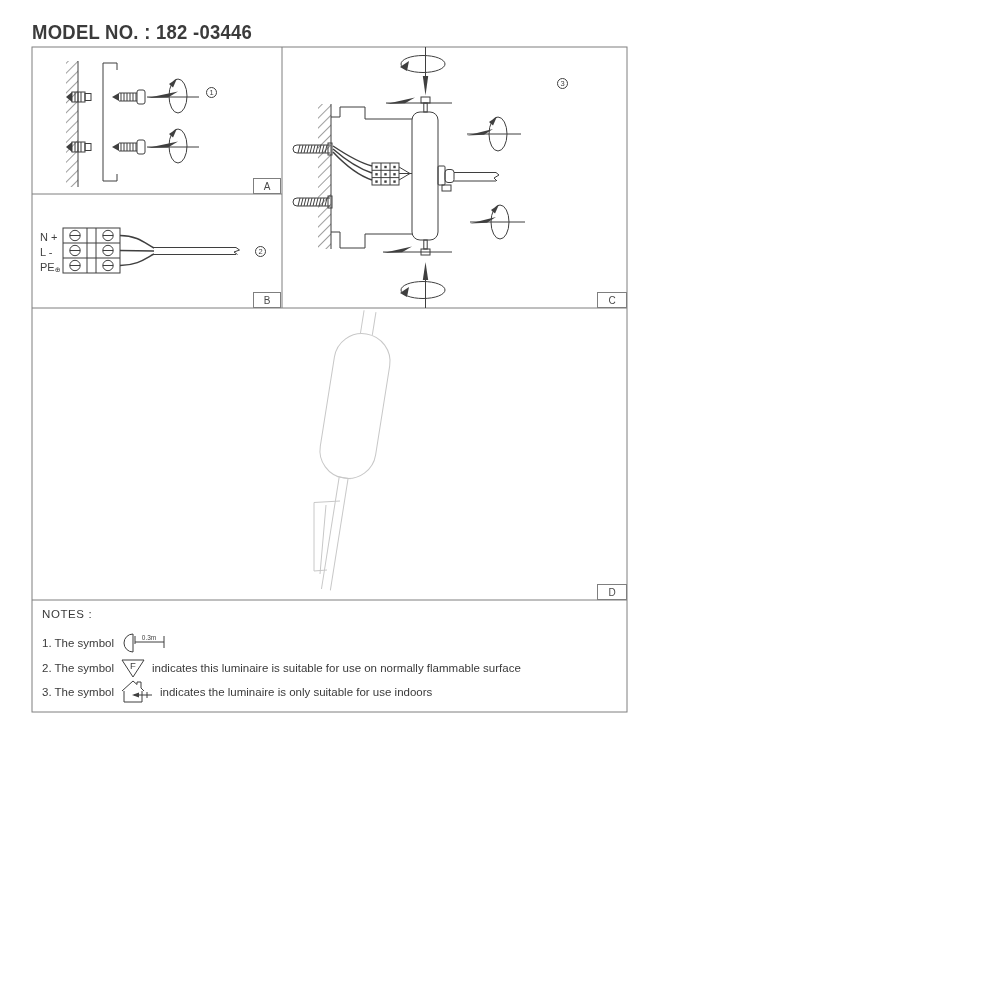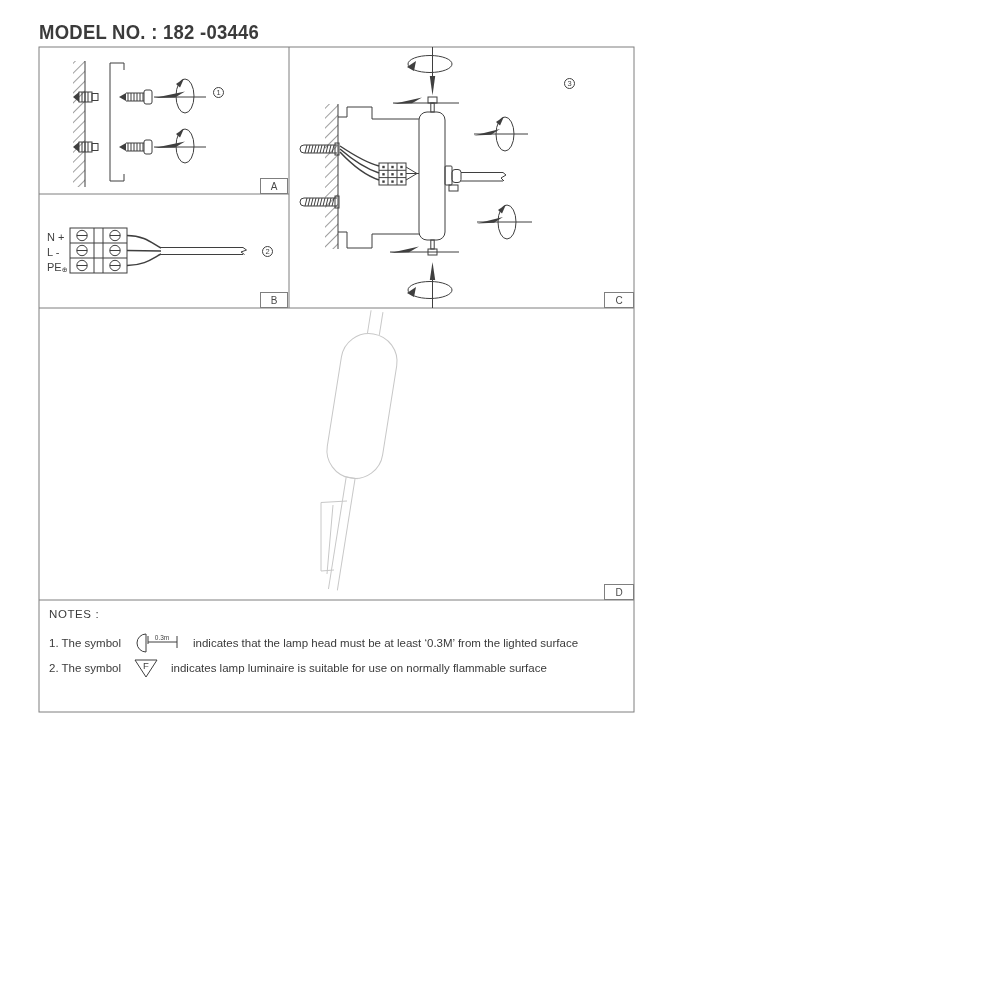--- a/index.html
+++ b/index.html
@@ -8,21 +8,21 @@
     --faint:#c8c8c8;
     --paper:#ffffff;
     --text:#3a3a3a;
   }
   html,body{margin:0;padding:0;}
   body{
     width:1000px;height:1000px;background:var(--paper);
     font-family:"Liberation Sans", sans-serif;
     position:relative;overflow:hidden;color:var(--text);
   }
-  .stage{position:absolute;left:7px;top:0;width:863px;height:1000px;}
+  .stage{position:absolute;left:0;top:0;width:863px;height:1000px;}
   .title{
     position:absolute;left:32px;top:20px;
     font-size:21px;font-weight:700;letter-spacing:.3px;color:#3b3b3b;
     transform:scaleX(.88);transform-origin:left center;white-space:nowrap;
   }
   svg.art{position:absolute;left:0;top:0;}
   .s-ink{stroke:var(--ink);fill:none;stroke-width:1;}
   .s-ink15{stroke:var(--ink);fill:none;stroke-width:1.5;}
   .f-ink{fill:var(--ink);stroke:none;}
   .s-frame{stroke:var(--frame);fill:none;stroke-width:1;}
@@ -38,21 +38,21 @@
     font-size:7.5px;line-height:1;color:var(--ink);
   }
   .termlabel{
     position:absolute;font-size:11px;color:var(--ink);white-space:nowrap;line-height:12px;
   }
   .termlabel .earth{font-size:7px;vertical-align:-1px;}
   .notes-heading{
     position:absolute;left:42px;top:608px;font-size:11.5px;letter-spacing:.6px;color:var(--text);text-align:center;
   }
   .note{
-    position:absolute;left:42px;height:24px;display:flex;align-items:center;gap:12px;
+    position:absolute;left:42px;height:24px;display:flex;align-items:center;gap:6px;
     font-size:11.5px;color:var(--text);white-space:nowrap;
   }
   .note svg{overflow:visible;flex:0 0 auto;}
   .note-icon-text{font-size:6.5px;fill:var(--ink);font-family:"Liberation Sans",sans-serif;}
   .note-icon-F{font-size:9.5px;fill:var(--ink);font-family:"Liberation Sans",sans-serif;}
 </style>
 </head>
 <body>
 
 <div class="stage">
@@ -278,26 +278,36 @@
 
   <div class="note" style="top:631px;">
     <span>1. The symbol</span>
     <svg width="48" height="22" viewBox="0 0 48 22">
       <path d="M13,2 A9,9 0 0 0 13,20 Z" class="s-ink"></path>
       <line x1="15" y1="10" x2="44" y2="10" class="s-ink"></line>
       <line x1="15" y1="4" x2="15" y2="12" class="s-ink"></line>
       <line x1="44" y1="4" x2="44" y2="16" class="s-ink"></line>
       <text x="29" y="8" text-anchor="middle" class="note-icon-text">0.3m</text>
     </svg>
-    <span>indicates that the lamp head must be at least ‘0.3M’ from the lighted surface</span>
   </div>
 
   <div class="note" style="top:656px;justify-content:center;">
     <span>2. The symbol</span>
     <svg width="26" height="20" viewBox="0 0 26 20">
       <polygon points="2,2 24,2 13,19" class="s-ink"></polygon>
       <text x="13" y="11" text-anchor="middle" class="note-icon-F">F</text>
     </svg>
-    <span>indicates lamp luminaire is suitable for use on normally flammable surface</span>
+    <span>indicates this luminaire is suitable for use on normally flammable surface</span>
   </div>
 
+  <div class="note" style="top:680px;">
+    <span>3. The symbol</span>
+    <svg width="34" height="26" viewBox="0 0 34 26">
+      <path d="M2,12 L13,2 L17,5.5 V3 H21 V9 L24,12" class="s-ink"></path>
+      <path d="M4,12 V23 H22 V12" class="s-ink"></path>
+      <line x1="32" y1="16" x2="14" y2="16" class="s-ink"></line>
+      <polygon points="12,16 19,13.5 19,18.5" class="f-ink"></polygon>
+      <line x1="27" y1="13" x2="27" y2="19" class="s-ink"></line>
+    </svg>
+    <span>indicates the luminaire is only suitable for use indoors</span>
+  </div>
 
 </div>
 
 </body></html>

